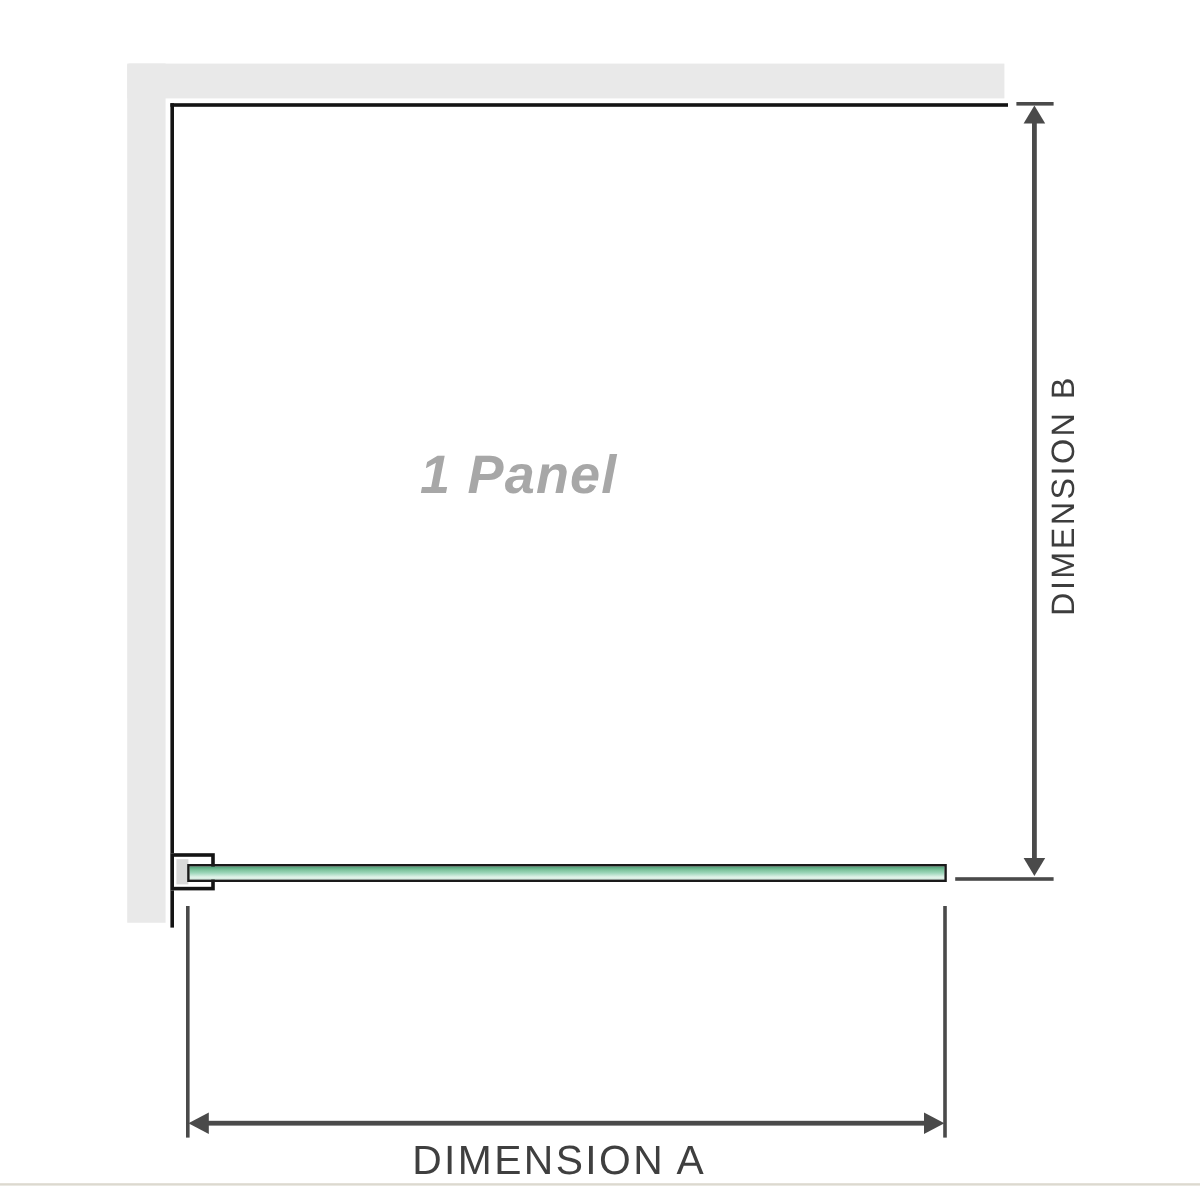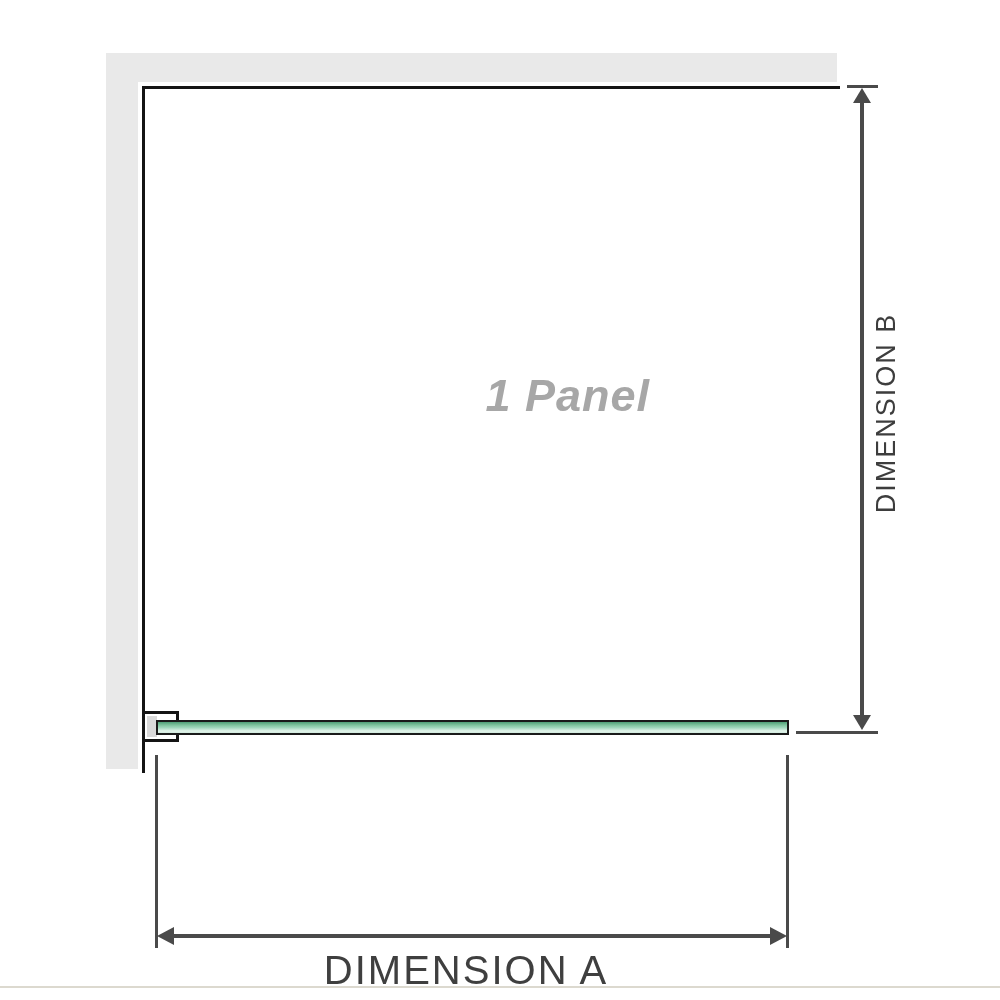--- a/index.html
+++ b/index.html
@@ -15,21 +15,21 @@
 
   
   .inner-edge{
     left:142px;top:86px;width:695px;height:684px;
     border-left:3px solid var(--edge,#141414);
     border-top:3px solid var(--edge,#141414);
   }
 
   
   .panel-label{
-    left:350px;top:370px;width:300px;text-align:right;
+    left:350px;top:370px;width:300px;text-align:left;
     font-size:45px;font-weight:bold;font-style:italic;letter-spacing:1px;
     color:var(--panel-text,#a7a7a7);
   }
 
   
   .bracket{
     left:142px;top:711px;width:37px;height:31px;box-sizing:border-box;
     border:3px solid var(--edge,#141414);background:#ffffff;z-index:2;
   }
   .bracket-pad{left:147px;top:716px;width:10px;height:21px;background:#d9d9d9;z-index:3;}
@@ -60,21 +60,21 @@
   }
 
   .ext-left{left:155px;top:755px;width:3px;height:193px;}
   .ext-right{left:786px;top:755px;width:3px;height:193px;}
 
   .dima-line{left:171px;top:934px;width:601px;height:4px;}
   .arrow-left{left:157px;top:927px;border-top:9px solid transparent;border-bottom:9px solid transparent;border-right:17px solid var(--dimension,#4a4a4a);}
   .arrow-right{left:770px;top:927px;border-top:9px solid transparent;border-bottom:9px solid transparent;border-left:17px solid var(--dimension,#4a4a4a);}
   .dima-label{
     left:316px;top:948px;width:300px;text-align:center;
-    font-size:40px;letter-spacing:2px;color:#3f3f3f;
+    font-size:34px;letter-spacing:2px;color:#3f3f3f;
   }
 
   .baseline{left:0;top:986px;width:1000px;height:2px;background:var(--baseline,#dcd9cf);}
 </style>
 </head>
 <body>
 
 <div class="canvas">
 
   <div class="abs wall-v"></div>

